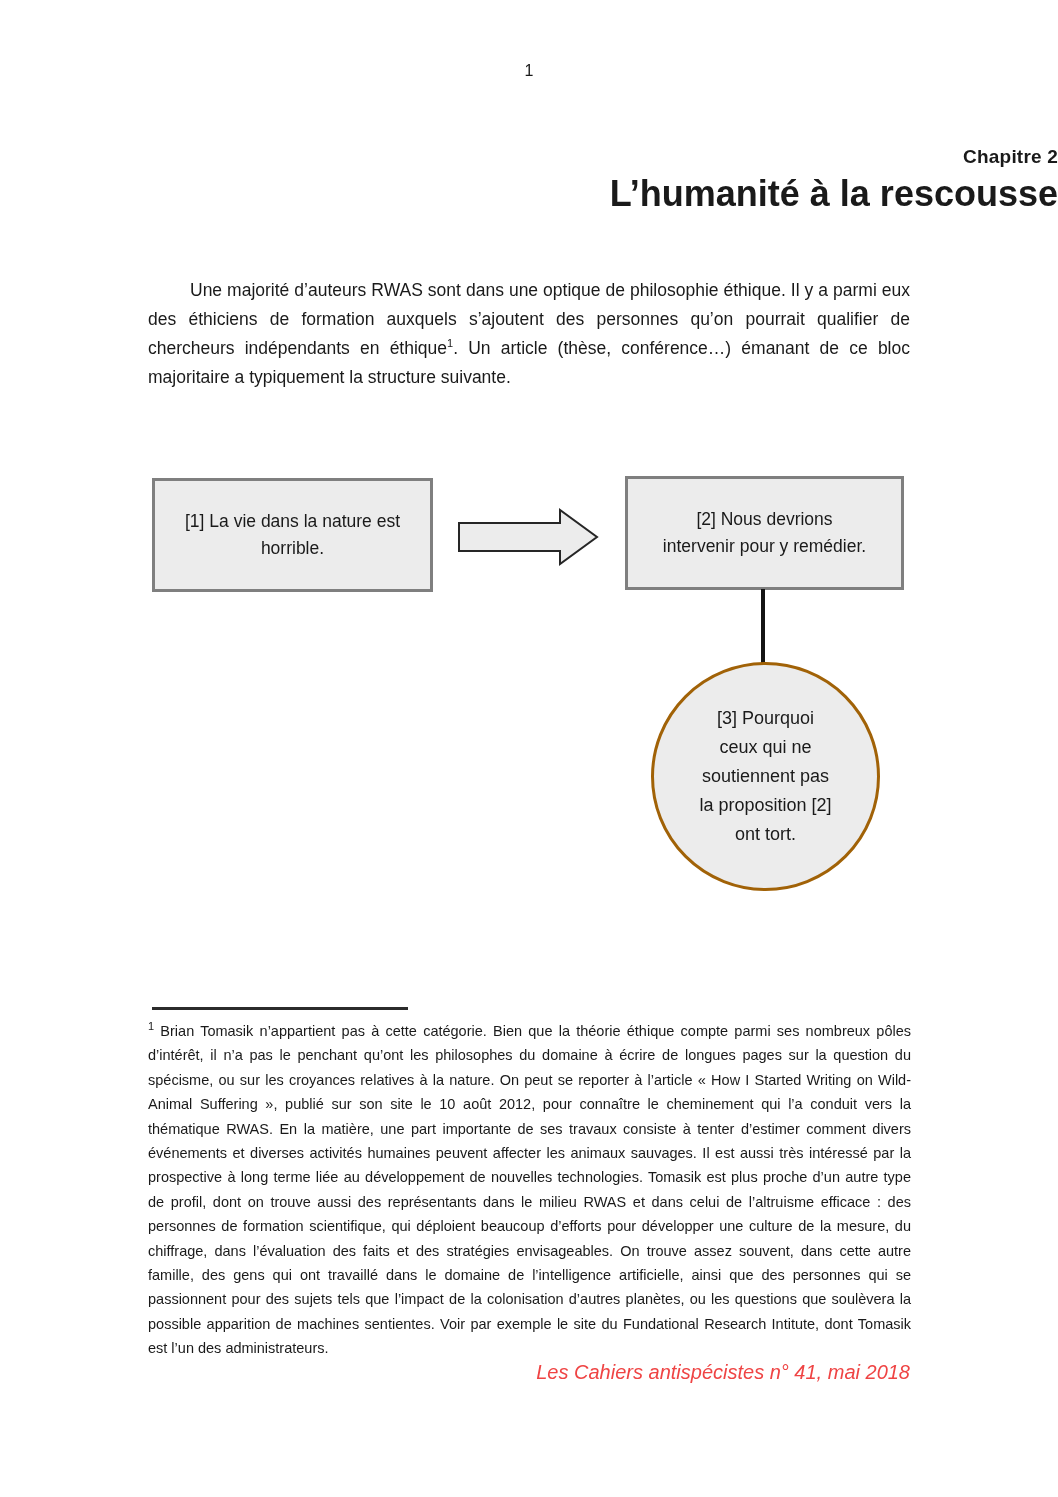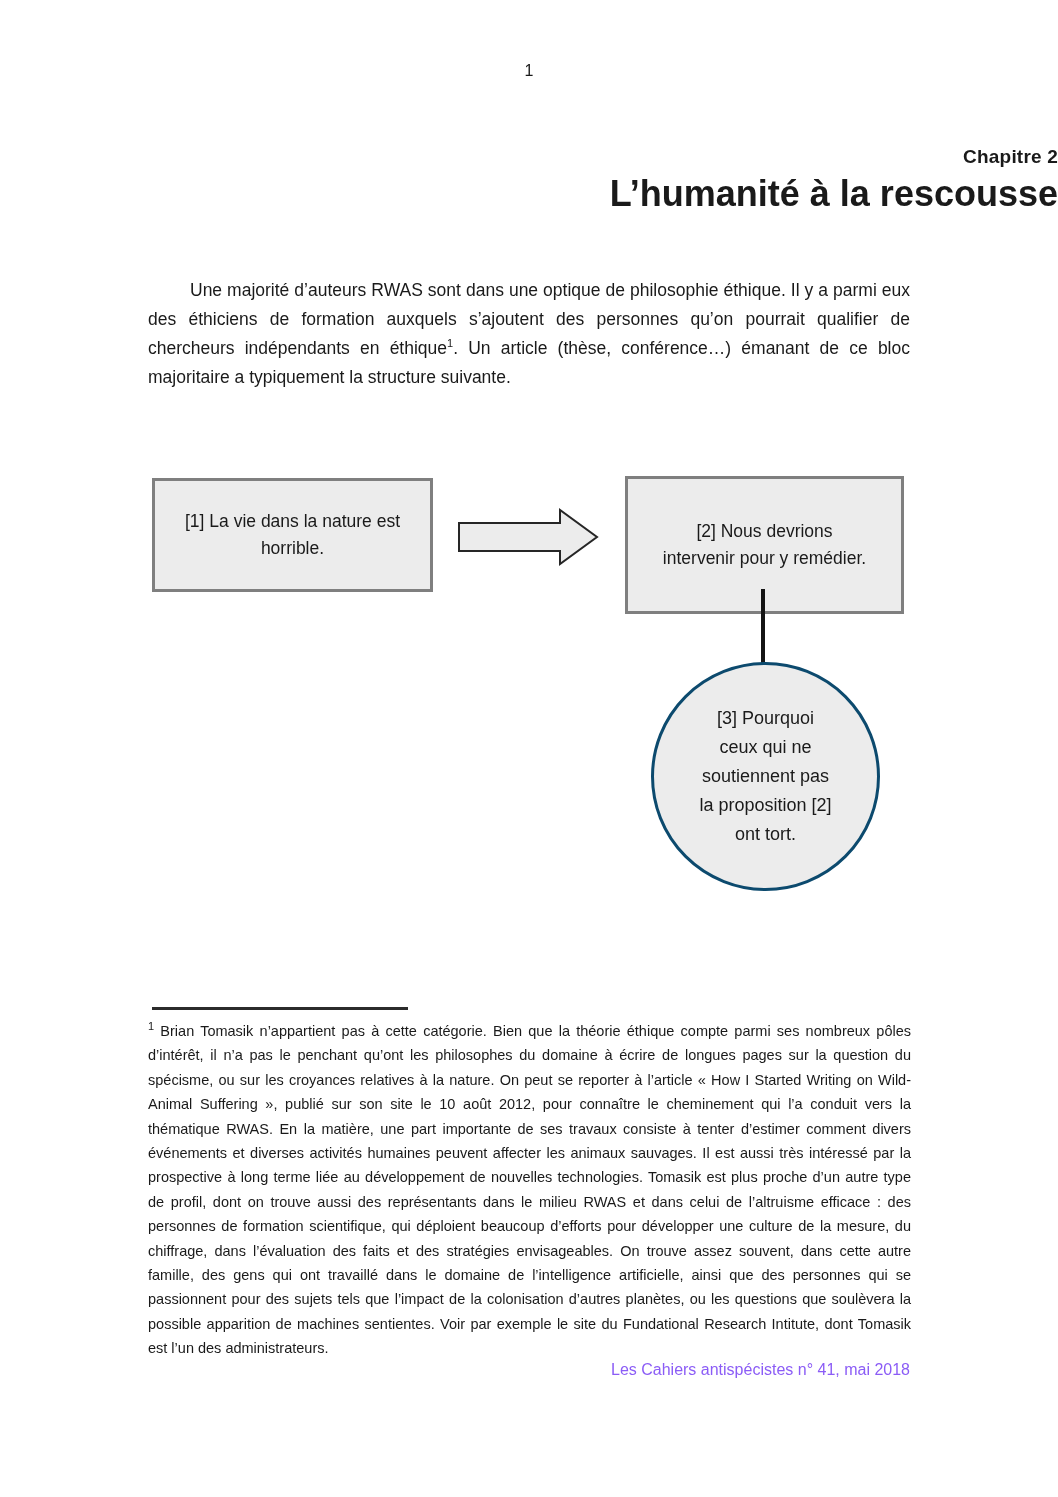--- a/index.html
+++ b/index.html
@@ -55,34 +55,34 @@
     border: 3px solid #7f7f7f;
     display: flex;
     align-items: center;
     justify-content: center;
     text-align: center;
     font-size: 17.5px;
     line-height: 27px;
     white-space: pre-line;
   }
   .box-1 { left: 152px; top: 478px; width: 281px; height: 114px; }
-  .box-2 { left: 625px; top: 476px; width: 279px; height: 138px; }
+  .box-2 { left: 625px; top: 476px; width: 279px; height: 114px; }
   .arrow-svg { position: absolute; left: 458px; top: 508px; }
   .connector-line {
     position: absolute;
     left: 761px; top: 589px;
     width: 4px; height: 76px;
     background: #141414;
   }
   .diagram-circle {
     position: absolute;
     left: 651px; top: 662px;
     width: 229px; height: 229px;
     background: #ececec;
-    border: 3px solid #0c4a6e;
+    border: 3px solid #a16207;
     border-radius: 50%;
     display: flex;
     align-items: center;
     justify-content: center;
     text-align: center;
     font-size: 18px;
     line-height: 29px;
     white-space: pre-line;
   }
   
@@ -96,22 +96,23 @@
     position: absolute;
     left: 148px; top: 1019px; width: 763px;
     font-size: 14.5px;
     line-height: 24.4px;
     text-align: justify;
   }
   .page-footer {
     position: absolute;
     left: 148px; top: 1361px; width: 762px;
     text-align: right;
-    font-size: 16px;
-    color: #8b5cf6;
+    font-size: 20px;
+    font-style: italic;
+    color: #ef4444;
   }
 </style>
 </head>
 <body>
 
 <div class="page">
 
   <div class="page-number">1</div>
 
   <div class="title-block">

